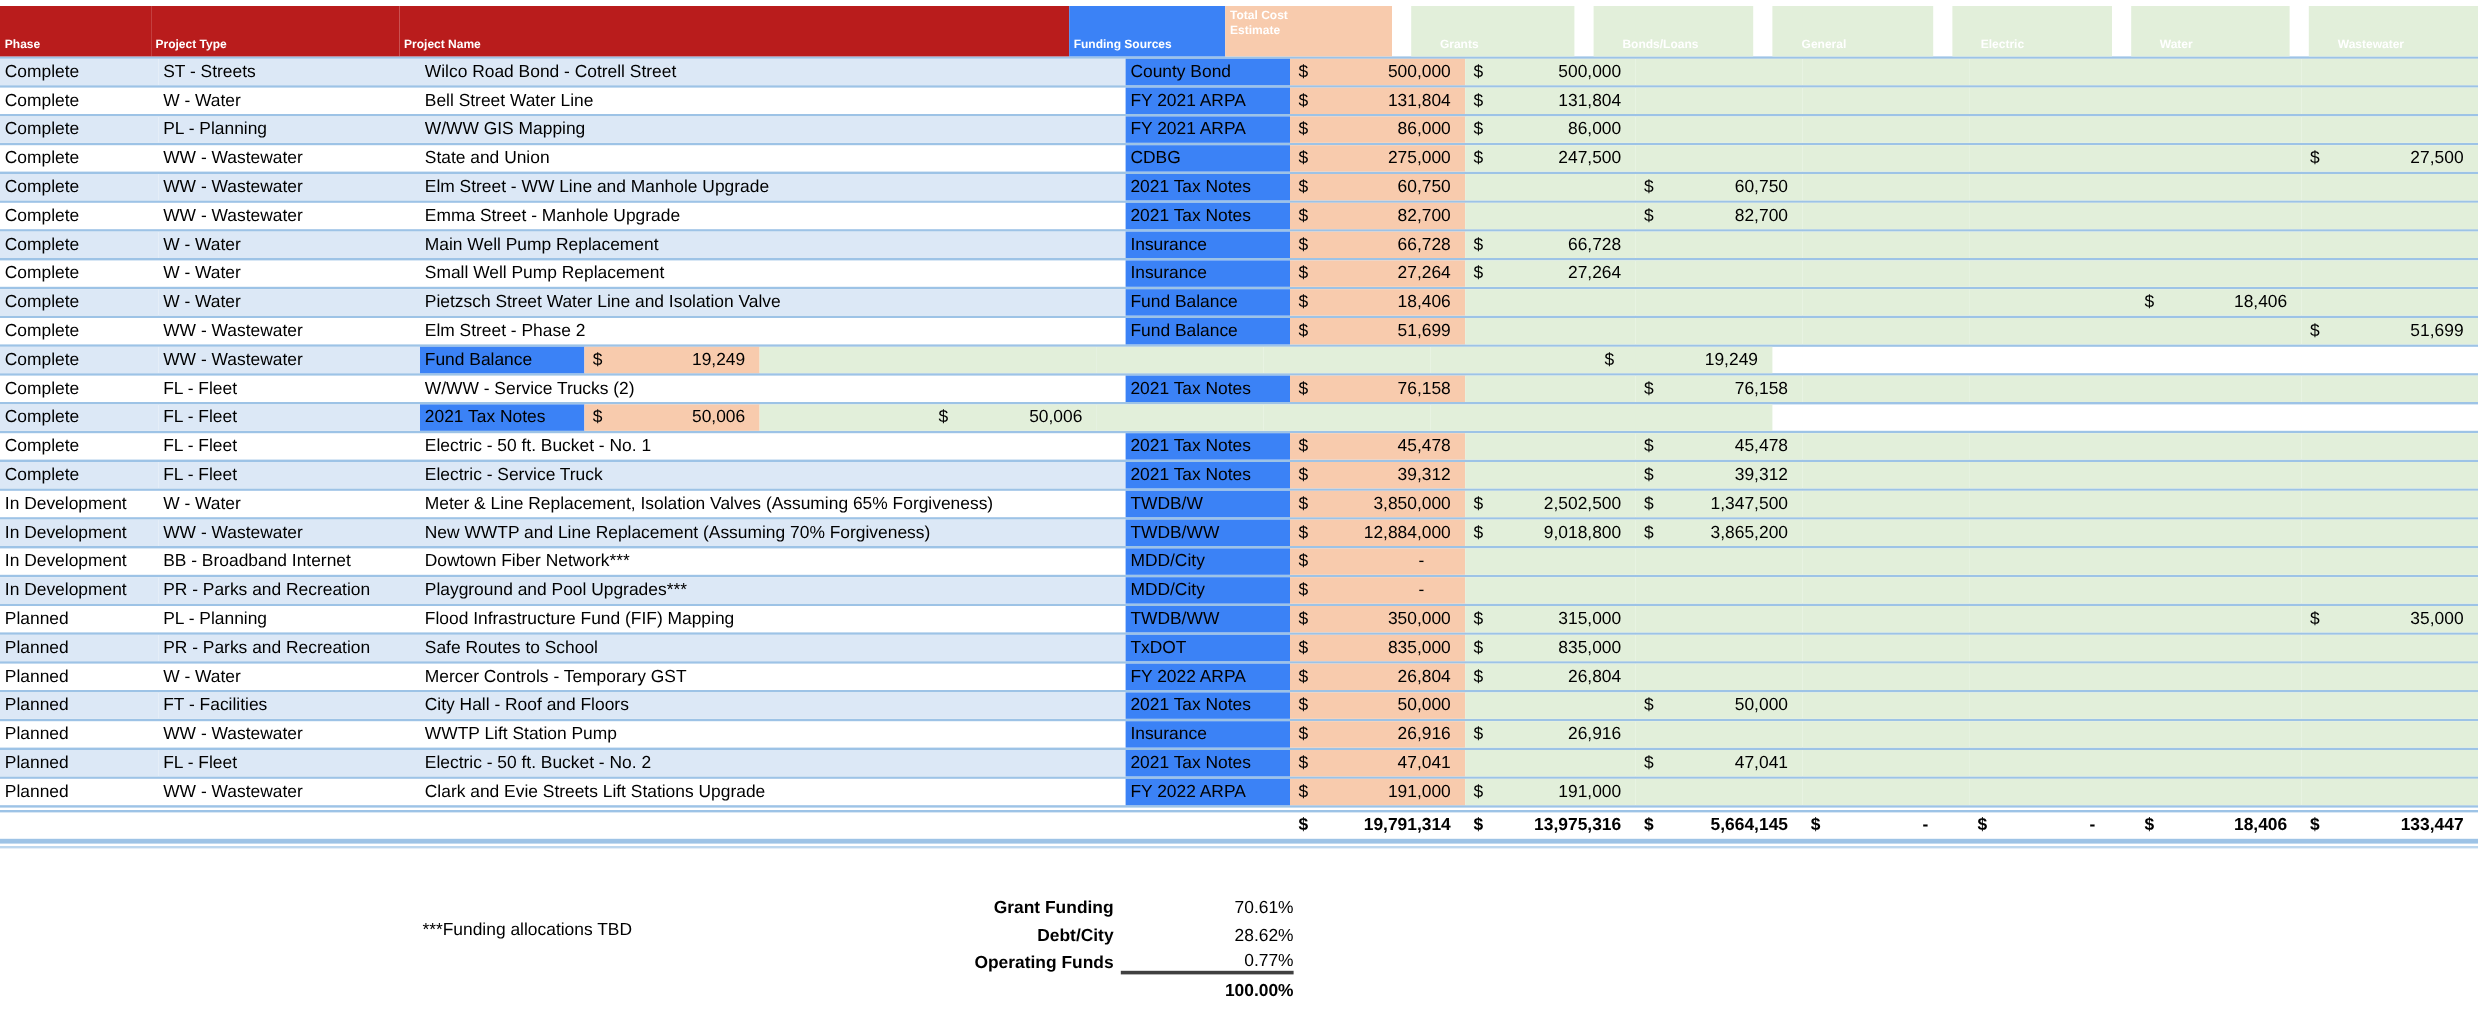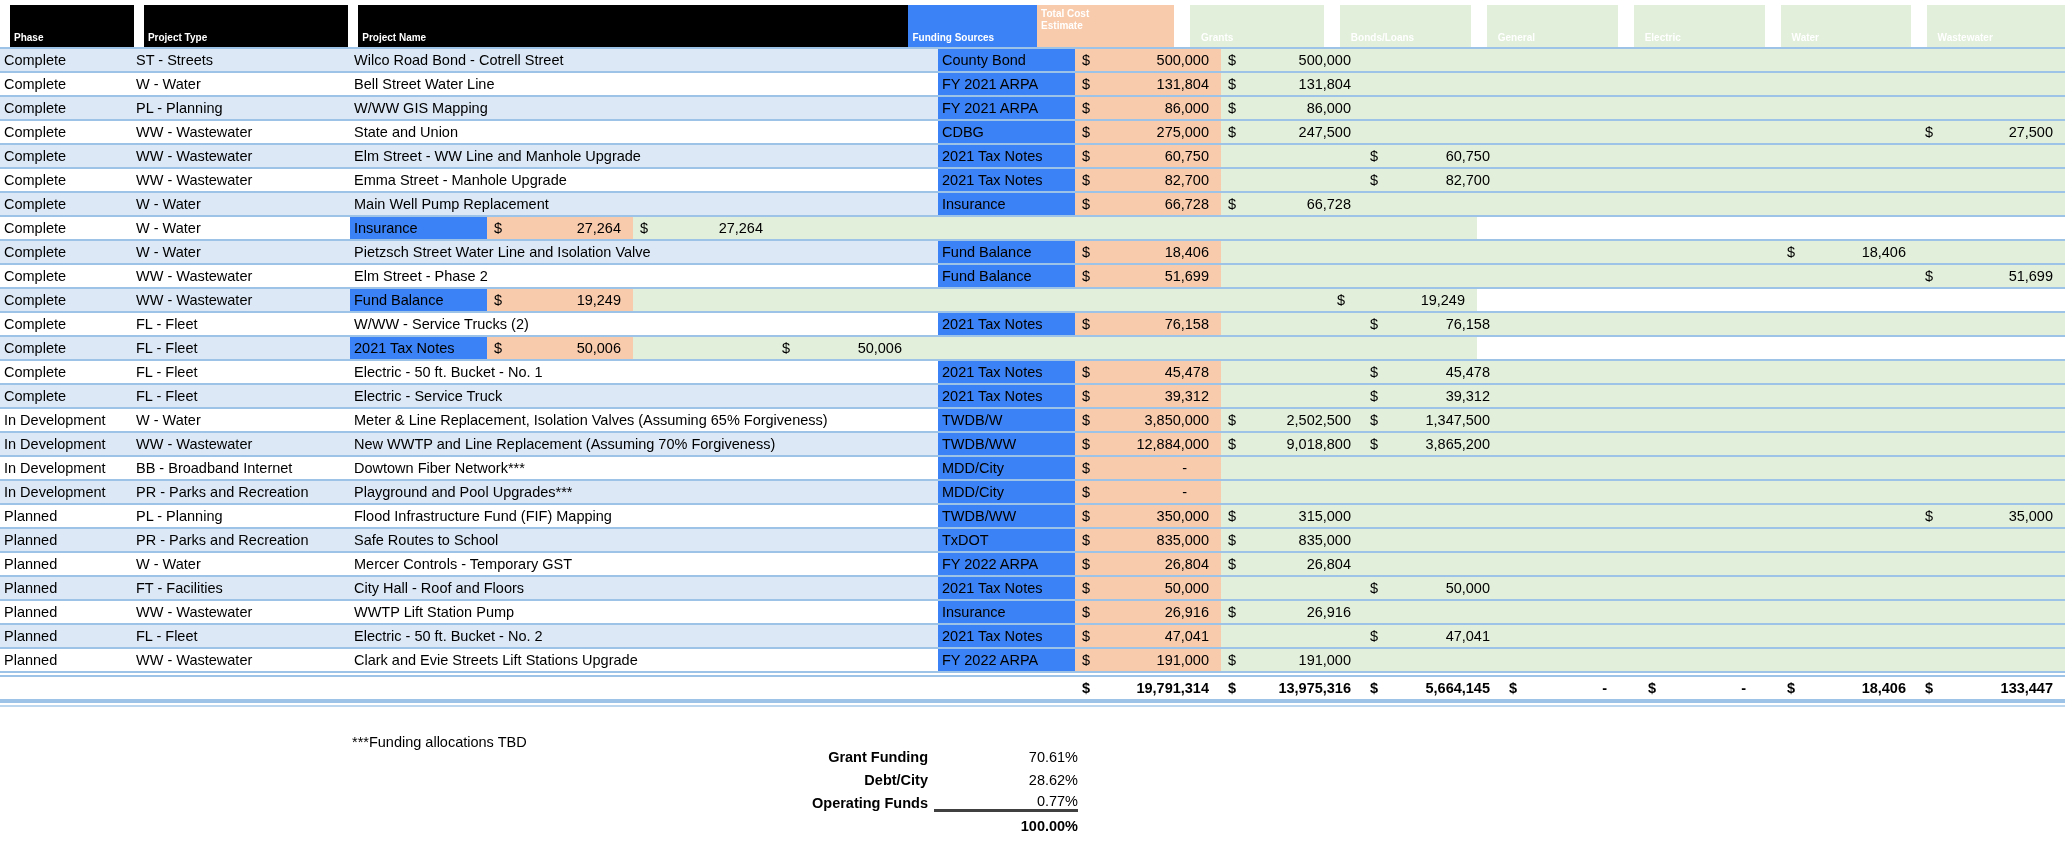--- a/index.html
+++ b/index.html
@@ -16,25 +16,25 @@
   .c-bonds{width:139px;} .c-general{width:139px;} .c-electric{width:139px;}
   .c-water{width:138px;} .c-wastewater{width:147px;}
 
   
   .thead { display:flex; height:44px; border-bottom:2px solid #9DC3E6; }
   .th {
     display:flex; align-items:flex-end; padding:2px 4px 4px 4px;
     color:#fff; font-weight:bold; font-size:10px; line-height:1.15;
     white-space:nowrap; overflow:hidden;
   }
-  .th-blue   { background:#000000;margin-left:10px; }
+  .th-blue   { background:#b91c1c; }
   .th-source { background:#538135; }
   .th-cost   { background:#C55A11; display:block; padding-top:3px; }
   .th-cost span { display:block; }
-  .th-g      { background:#A9D08E; padding-left:11px;margin-left:16px; }
+  .th-g      { background:#A9D08E; padding-left:24px;margin-left:16px; }
 
   
   .grid-row { display:flex; height:24px; border-bottom:2px solid #9DC3E6; }
   .cell {
     height:100%; display:flex; align-items:center;
     white-space:nowrap; overflow:hidden;
   }
   .cell.text { padding-left:4px; }
   .c-source { background:#3b82f6; }
   .c-total  { background:#F8CBAD; }
@@ -47,21 +47,21 @@
 
   
   .totals-row {
     display:flex; height:28px; margin-top:2px; font-weight:bold;
     border-top:2px solid #9DC3E6; border-bottom:4px solid #9DC3E6;
   }
   .totals-row .cell { background:transparent; }
   .after-line { height:2px; background:#BDD7EE; margin-top:2px; }
 
   
-  .footnote { position:absolute; left:352px; top:734px; }
+  .footnote { position:absolute; left:352px; top:767px; }
   .summary  { position:absolute; left:594px; top:745px; width:484px; }
   .srow { display:flex; height:23px; align-items:center; }
   .slabel { width:340px; text-align:right; font-weight:bold; padding-right:6px; }
   .sval  { width:144px; text-align:right; }
   .srow.last .sval { border-bottom:3px solid #404040;text-align:right; }
   .srow.grand .sval { font-weight:bold; }
 </style>
 </head>
 <body>
 
@@ -319,20 +319,21 @@
           <span class="v"></span>
         </div>
         <div class="cell c-wastewater money">
           <span class="d"></span>
           <span class="v"></span>
         </div>
       </div>
       <div class="grid-row">
         <div class="cell c-phase text">Complete</div>
         <div class="cell c-type text">W - Water</div>
+        <div class="cell c-name text">Small Well Pump Replacement</div>
         <div class="cell c-source text">Insurance</div>
         <div class="cell c-total money">
           <span class="d">$</span>
           <span class="v">27,264</span>
         </div>
         <div class="cell c-grants money">
           <span class="d">$</span>
           <span class="v">27,264</span>
         </div>
         <div class="cell c-bonds money">

